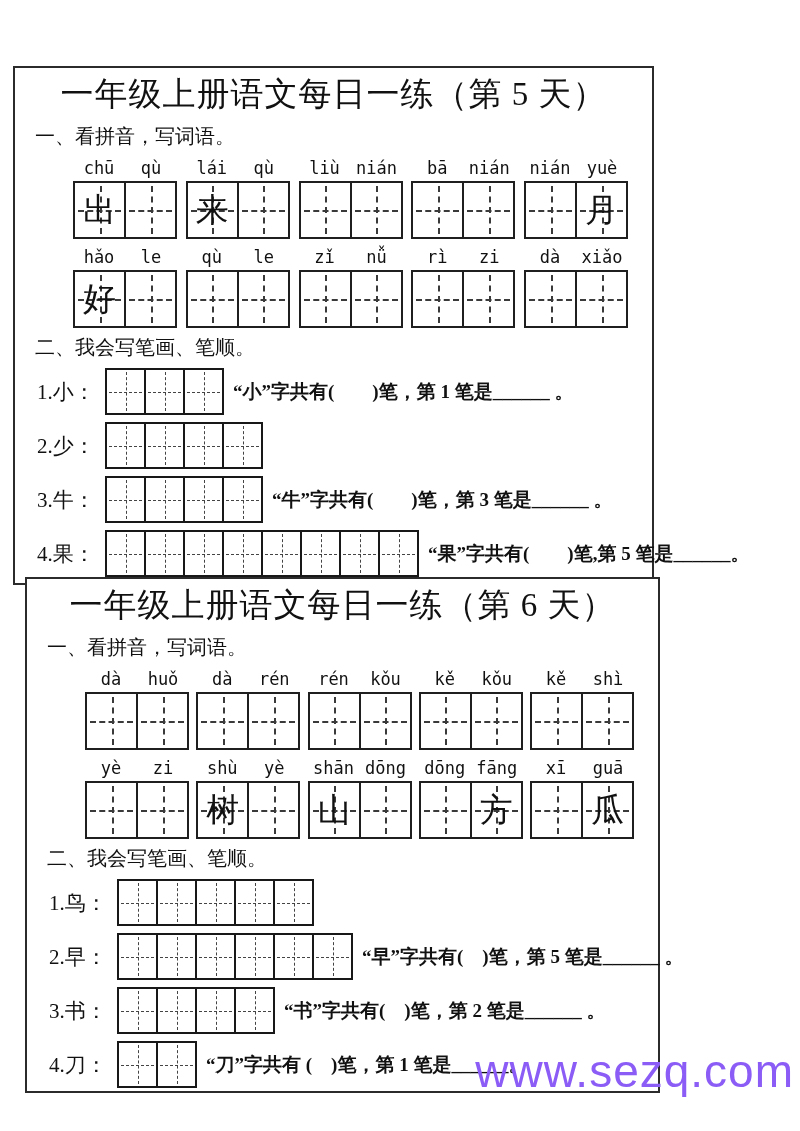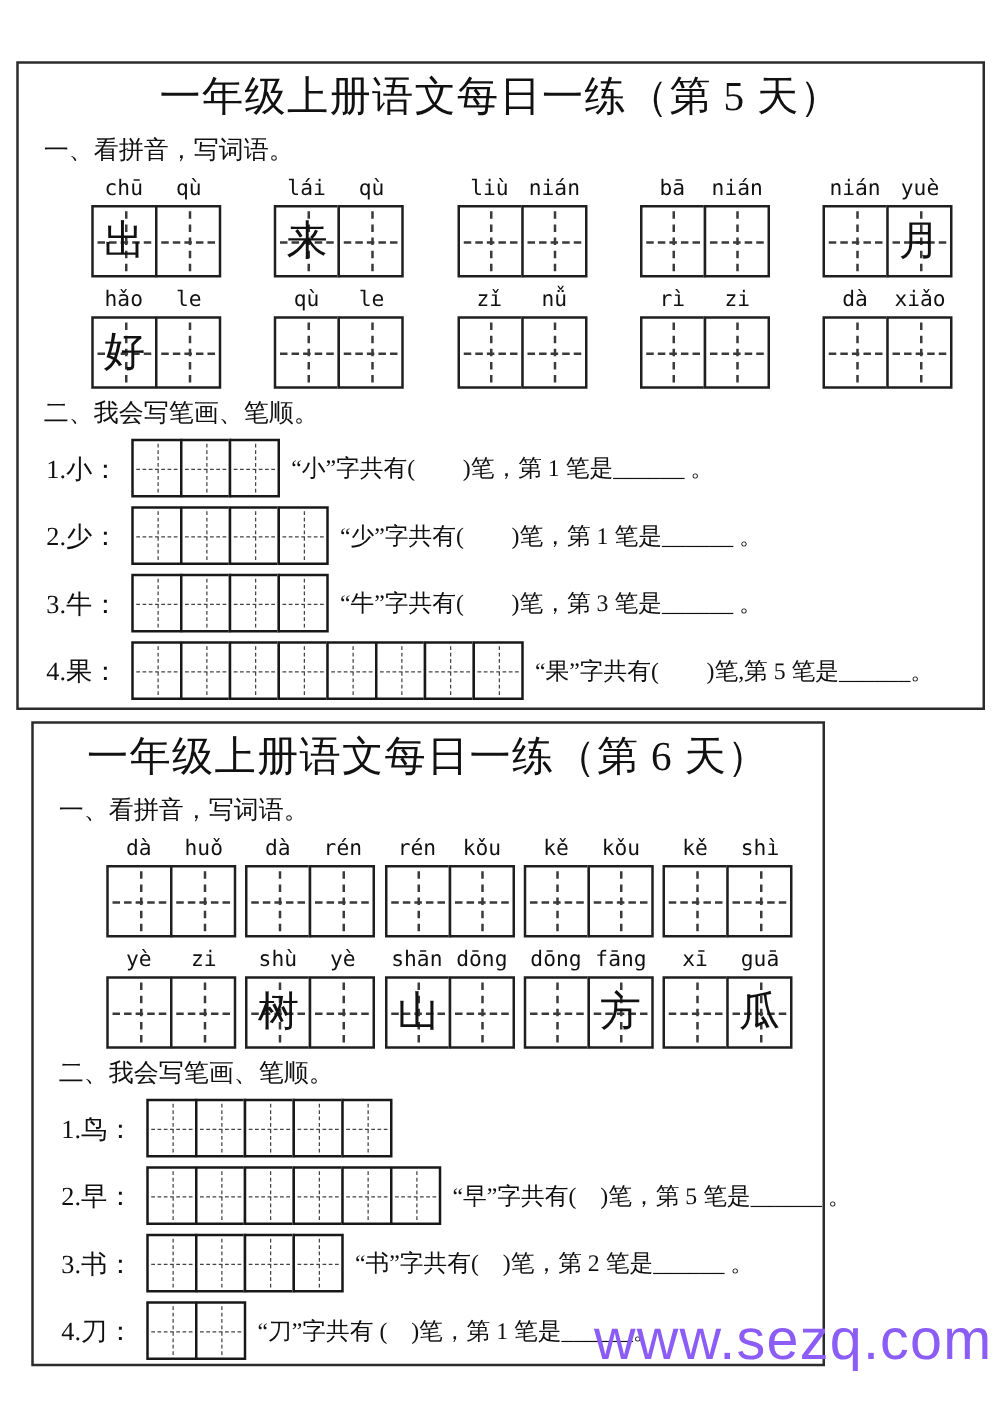--- a/index.html
+++ b/index.html
@@ -1,21 +1,21 @@
 <!DOCTYPE html>
 <html><head>
 <meta charset="utf-8">
 <style>
   html,body { margin:0; padding:0; background:#ffffff; }
   .page {
     position:relative; width:800px; height:1131px; background:#ffffff;
     font-family:"Liberation Serif", serif; color:#111; overflow:hidden;
   }
   .sheet { position:absolute; border:2px solid #2b2b2b; background:#fff; box-sizing:border-box; }
-  .sheet1 { left:13px; top:49px;  width:775px; height:519px; }
+  .sheet1 { left:13px; top:66px;  width:641px; height:519px; }
   .sheet2 { left:25px; top:577px; width:635px; height:516px; }
 
   .title { text-align:center; font-size:33px; margin-top:4px; letter-spacing:1px; white-space:nowrap; }
   .heading { font-size:20px; margin:6px 0 6px 20px; }
 
   
   .prow { display:flex; justify-content:space-between; padding:0 24px 0 58px; margin-top:8px; }
   .plabel { display:flex; font-family:"DejaVu Sans Mono", monospace; font-size:17px; margin-bottom:3px; }
   .plabel span { flex:1; text-align:center; white-space:nowrap; }
   .pair { display:flex; }
@@ -29,21 +29,21 @@
   .ch { position:relative; z-index:1; font-size:33px; line-height:1; background:transparent; }
 
   
   .sitem { display:flex; align-items:center; margin:7px 0 7px 22px; }
   .slabel { font-size:21px; min-width:68px; white-space:nowrap; }
   .sboxes { display:flex; margin-right:9px; }
   .sbox { box-sizing:border-box; width:41px; height:47px; border:2px solid #181818; position:relative; background:#fff; }
   .sbox + .sbox { margin-left:-2px; }
   .sbox::before { content:""; position:absolute; left:2px; right:2px; top:50%; border-top:1px dashed #444; }
   .sbox::after  { content:""; position:absolute; top:2px; bottom:2px; left:50%; border-left:1px dashed #444; }
-  .squestion { font-size:19px; white-space:nowrap; }
+  .squestion { font-size:19px; white-space:nowrap;font-weight:bold; }
 
   .watermark {
     position:absolute; right:6px; top:1044px; z-index:5;
     font-family:"Liberation Sans", sans-serif; font-size:46px; color:#8b5cf6; letter-spacing:1px;
   }
 </style>
 </head>
 <body>
 
 <div class="page">
@@ -177,21 +177,20 @@
           <span class="squestion">“小”字共有(　　)笔，第 1 笔是______ 。</span>
         </div>
         <div class="sitem">
           <span class="slabel">2.少：</span>
           <div class="sboxes">
             <div class="sbox"></div>
             <div class="sbox"></div>
             <div class="sbox"></div>
             <div class="sbox"></div>
           </div>
-          <span class="squestion">“少”字共有(　　)笔，第 1 笔是______ 。</span>
         </div>
         <div class="sitem">
           <span class="slabel">3.牛：</span>
           <div class="sboxes">
             <div class="sbox"></div>
             <div class="sbox"></div>
             <div class="sbox"></div>
             <div class="sbox"></div>
           </div>
           <span class="squestion">“牛”字共有(　　)笔，第 3 笔是______ 。</span>

